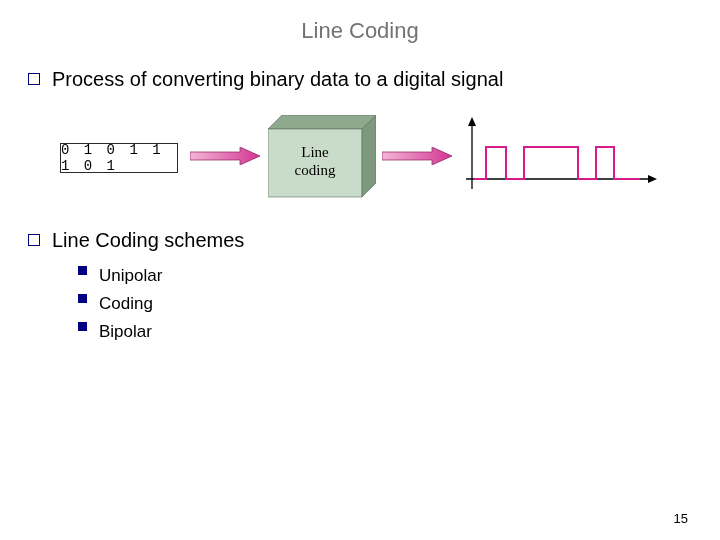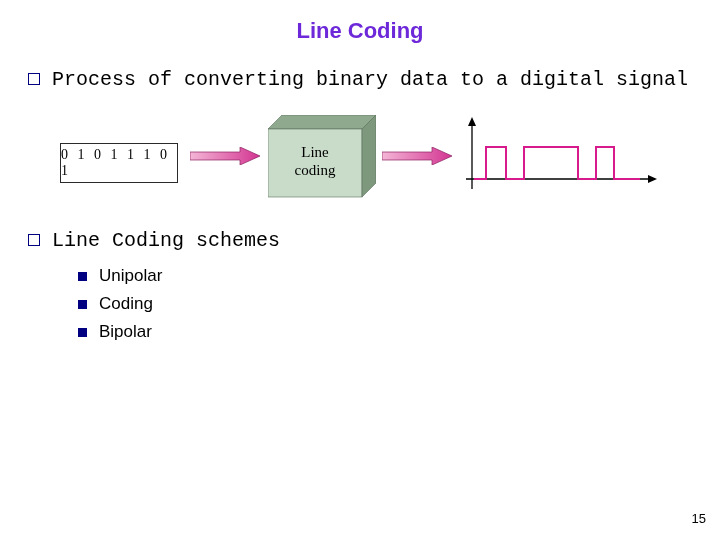--- a/index.html
+++ b/index.html
@@ -6,52 +6,51 @@
   body {
     width: 720px;
     height: 540px;
     background: #fff;
     font-family: Arial, Helvetica, sans-serif;
     position: relative;
     color: #000;
   }
   .title {
     text-align: center;
-    font-weight: bold;
+    font-weight: normal;
     font-size: 22px;
-    color: #6d28d9;
+    color: #737373;
     padding-top: 18px;
   }
   .bullet-row {
     display: flex;
     align-items: flex-start;
     margin-left: 28px;
     margin-top: 24px;
   }
   .bullet-row.second { }
   .hollow-box {
     width: 12px;
     height: 12px;
     border: 1.5px solid #000080;
     margin-top: 5px;
     margin-right: 12px;
     flex-shrink: 0;
   }
   .bullet-text {
     font-size: 20px;
     color: #000;
-    font-family: Liberation Mono, monospace;
   }
   .sub-list {
     margin-left: 78px;
     margin-top: 14px;
   }
   .sub-item {
     display: flex;
-    align-items: center;
+    align-items: flex-start;
     margin-bottom: 8px;
   }
   .sub-item.gap-before { }
   .filled-box {
     width: 9px;
     height: 9px;
     background: #000080;
     margin-right: 12px;
     flex-shrink: 0;
   }
@@ -63,24 +62,24 @@
     position: relative;
     margin: 18px 0 0 60px;
     width: 600px;
     height: 96px;
   }
   .binary-box {
     position: absolute;
     left: 0;
     top: 34px;
     width: 118px;
-    height: 40px;
+    height: 30px;
     border: 1px solid #2a2a2a;
     background: #fff;
-    font-family: Liberation Serif, serif;
+    font-family: Liberation Mono, monospace;
     font-size: 14px;
     letter-spacing: 3px;
     display: flex;
     align-items: center;
     justify-content: center;
     color: #000;
   }
   .arrow {
     position: absolute;
     top: 38px;
@@ -97,21 +96,21 @@
   }
   .waveform {
     position: absolute;
     left: 402px;
     top: 8px;
     width: 195px;
     height: 80px;
   }
   .page-num {
     position: absolute;
-    right: 14px;
+    right: 32px;
     bottom: 14px;
     font-size: 13px;
     color: #000;
   }
 </style>
 </head>
 <body>
 
 <div class="title">Line Coding</div>
 

